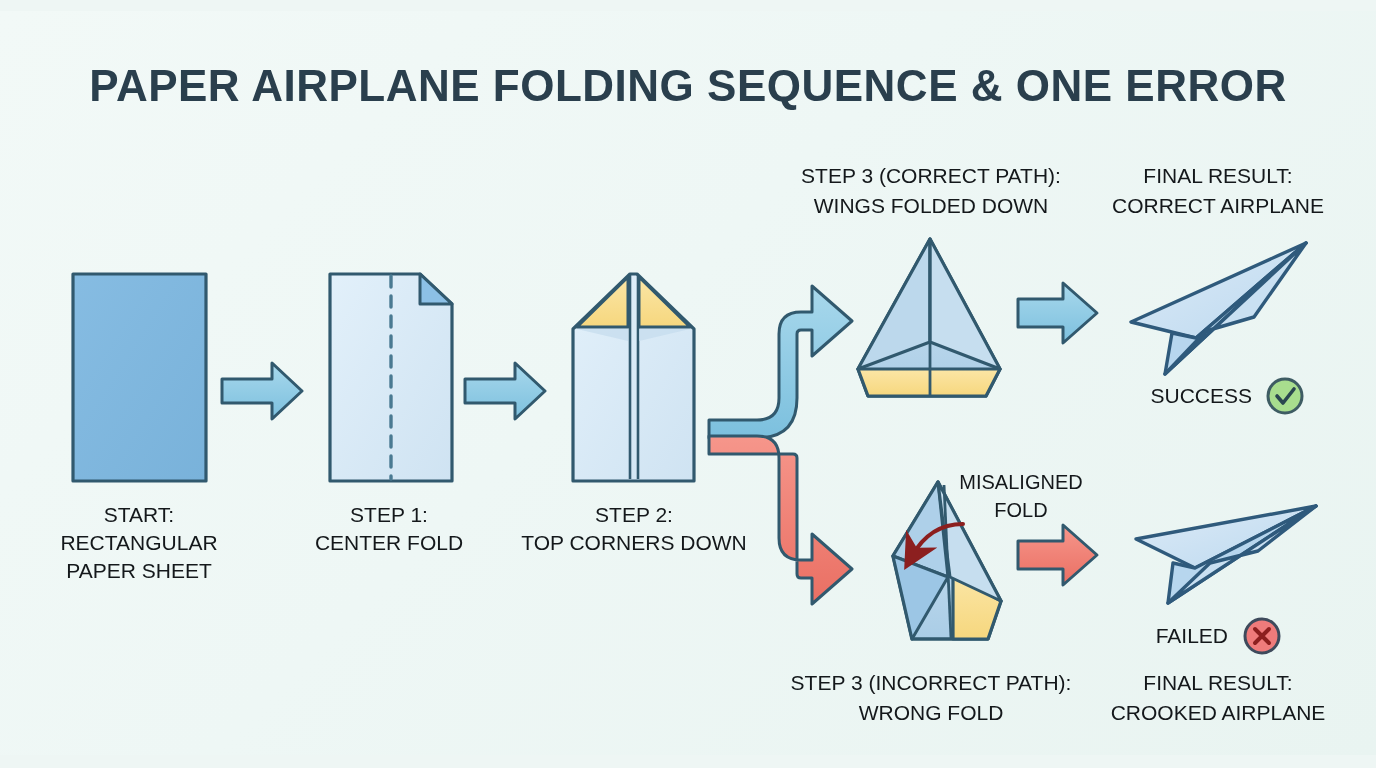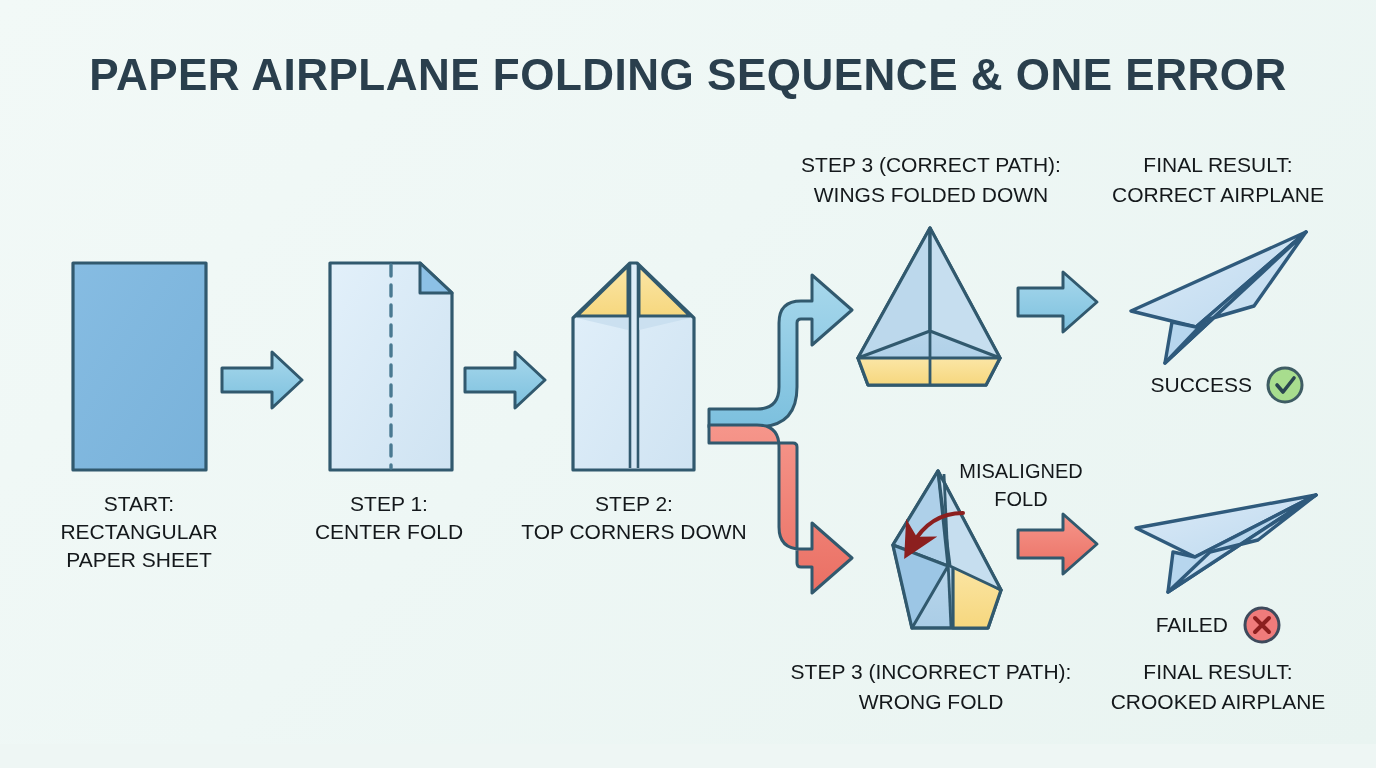--- a/index.html
+++ b/index.html
@@ -8,20 +8,21 @@
     padding: 0;
     background: #eef6f4;
   }
   #stage {
     position: relative;
     width: 1376px;
     height: 744px;
     background: linear-gradient(135deg, #f2f9f7 0%, #eef7f5 45%, #e9f4f1 100%);
     overflow: hidden;
     font-family: "Liberation Sans", sans-serif;
+    margin-top: 11px;
   }
   #diagram-svg {
     position: absolute;
     left: 0;
     top: 0;
     width: 1376px;
     height: 768px;
   }
   .ttl {
     fill: #2a3f4d;

